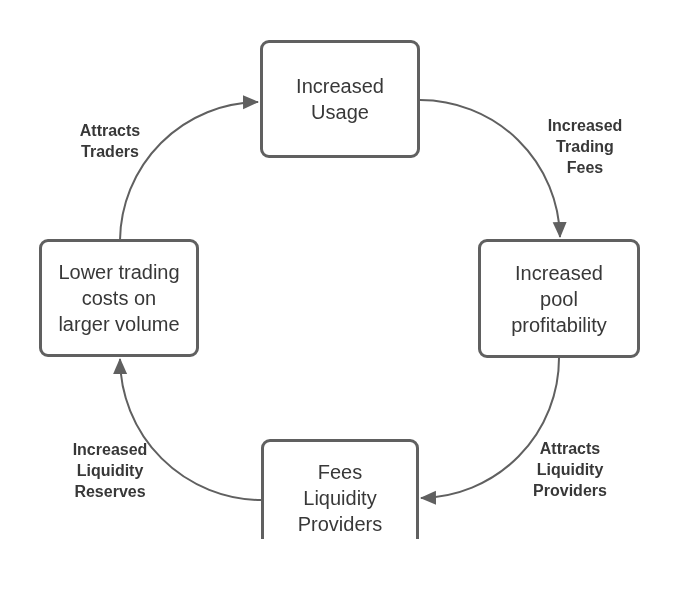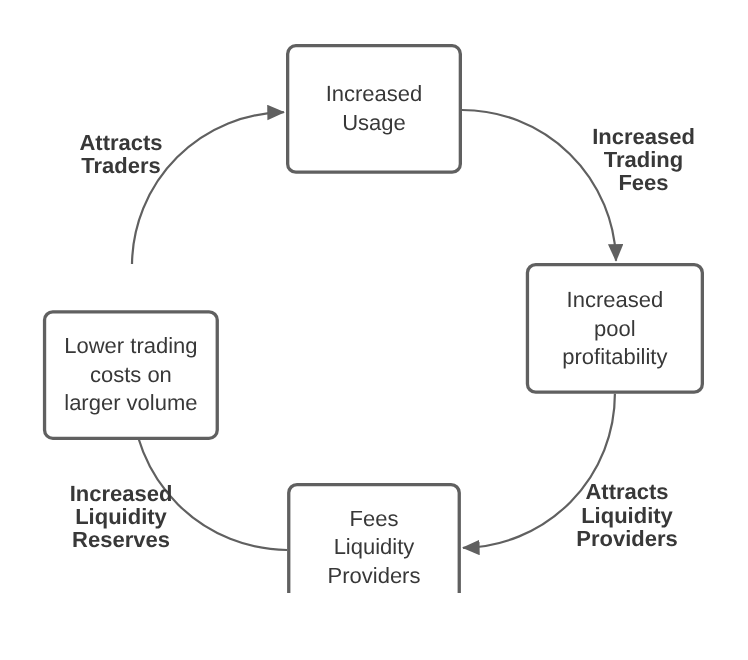--- a/index.html
+++ b/index.html
@@ -26,28 +26,28 @@
     border-radius:9px;
     color:var(--text);
     font-size:20px;line-height:1.3;
     text-align:center;
     white-space:pre-line;
     box-sizing:border-box;
   }
   .edge-label{
     position:absolute;
     color:var(--text);
-    font-weight:bold;font-size:20px;line-height:21px;
+    font-weight:bold;font-size:16px;line-height:21px;
     text-align:center;
     white-space:pre-line;
   }
   .node-top{left:260px;top:40px;width:160px;height:118px;}
   .node-right{left:478px;top:239px;width:162px;height:119px;}
   .node-bottom{left:261px;top:439px;width:158px;height:118px;}
-  .node-left{left:39px;top:239px;width:160px;height:118px;margin-top:43px;}
+  .node-left{left:39px;top:239px;width:160px;height:118px;}
   .label-top-left{left:40px;top:120px;width:140px;}
   .label-top-right{left:515px;top:115px;width:140px;}
   .label-bottom-right{left:500px;top:438px;width:140px;}
   .label-bottom-left{left:40px;top:439px;width:140px;}
 </style>
 </head>
 <body>
 
 <div class="stage">
 

